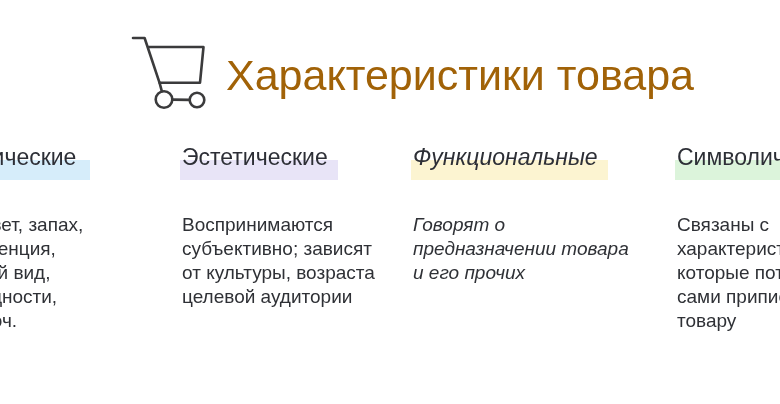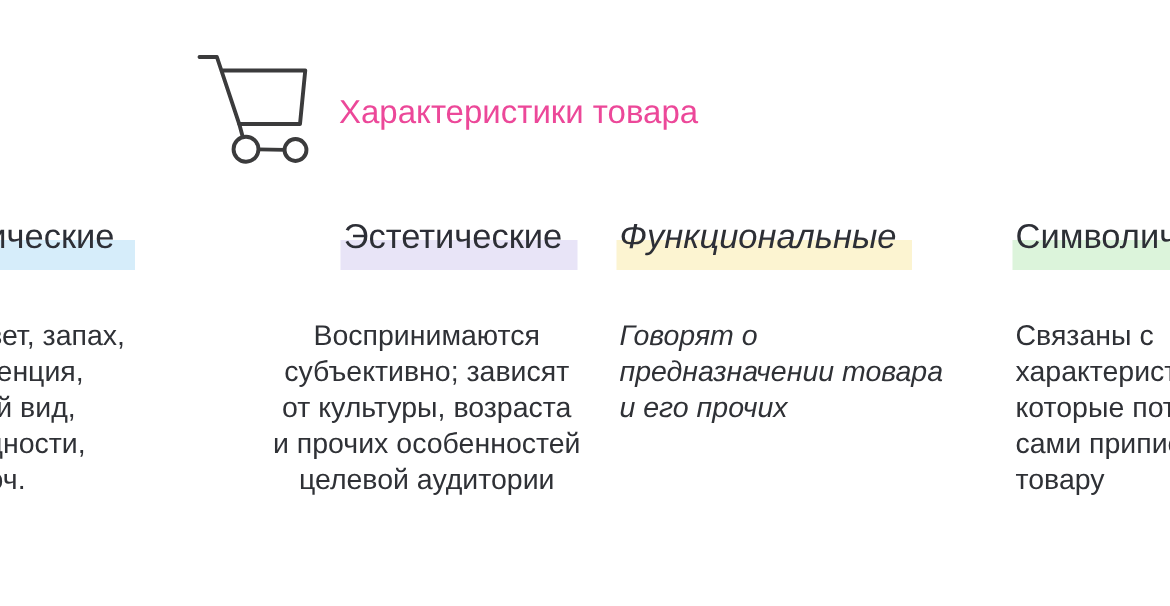--- a/index.html
+++ b/index.html
@@ -8,33 +8,33 @@
     width:780px;height:404px;
     overflow:hidden;
     background:#ffffff;
     font-family:"Liberation Sans","DejaVu Sans",sans-serif;
     color:#303237;
   }
   
   .title{
     position:absolute;
     left:226px;top:54px;
-    font-size:22px;line-height:42px;
-    color:#ec4899;
+    font-size:43px;line-height:42px;
+    color:#a16207;
     white-space:nowrap;
   }
   .cart{
     position:absolute;
     left:125px;top:28px;
     width:85px;height:82px;
   }
   
   .col{position:absolute;top:144px;width:240px;}
   .col-1{left:0;}
-  .col-2{left:182px;text-align:center;}
+  .col-2{left:182px;}
   .col-3{left:413px;font-style:italic;}
   .col-4{left:677px;}
   .hdr{
     font-size:23px;line-height:26px;
     color:#2d2f36;
     white-space:nowrap;
   }
   .col-1 .hdr{margin-left:-134px;}
   .hl{position:relative;z-index:0;display:inline-block;}
   .hl::after{
@@ -90,21 +90,20 @@
   <div class="col col-2" style="--hl: #e8e4f7;">
     <div class="hdr">
       <span class="hl">
         <span class="hdr-text">Эстетические</span>
       </span>
     </div>
     <div class="col-body">
           <div class="line">Воспринимаются</div>
           <div class="line">субъективно; зависят</div>
           <div class="line">от культуры, возраста</div>
-          <div class="line">и прочих особенностей</div>
           <div class="line">целевой аудитории</div>
         </div>
   </div>
 
   <div class="col col-3" style="--hl: #fcf4d1;">
     <div class="hdr">
       <span class="hl">
         <span class="hdr-text">Функциональные</span>
       </span>
     </div>

